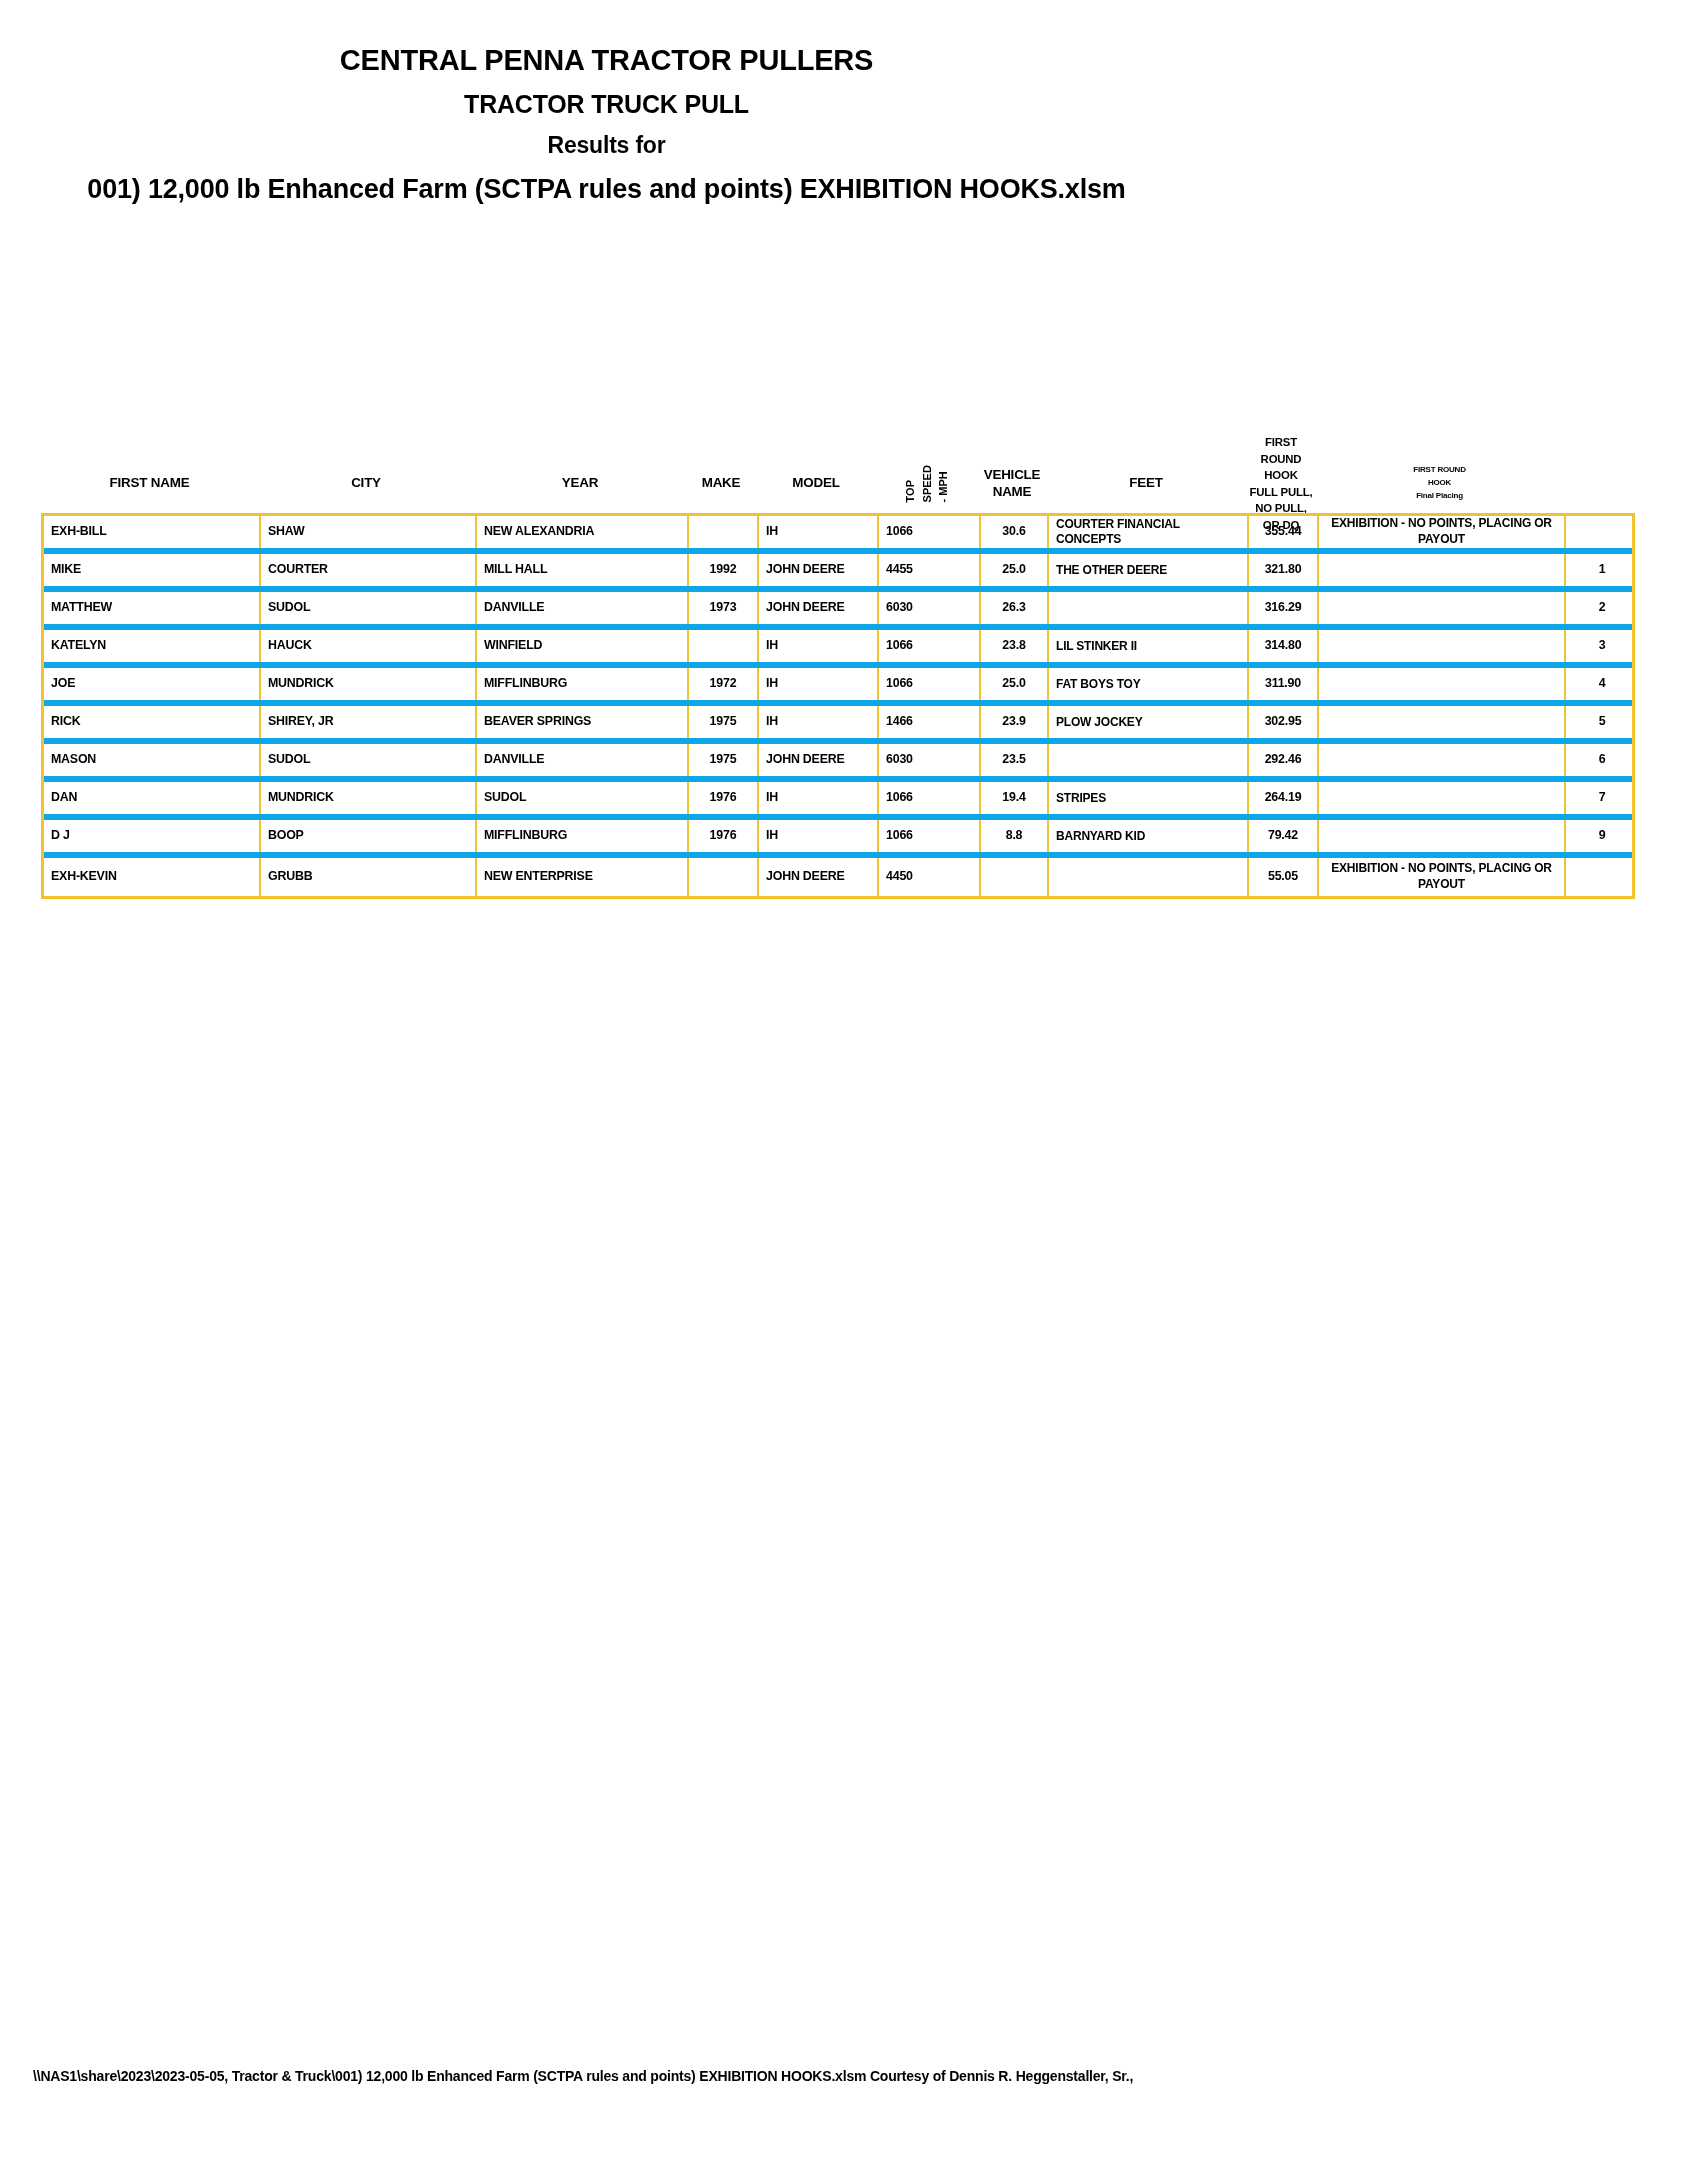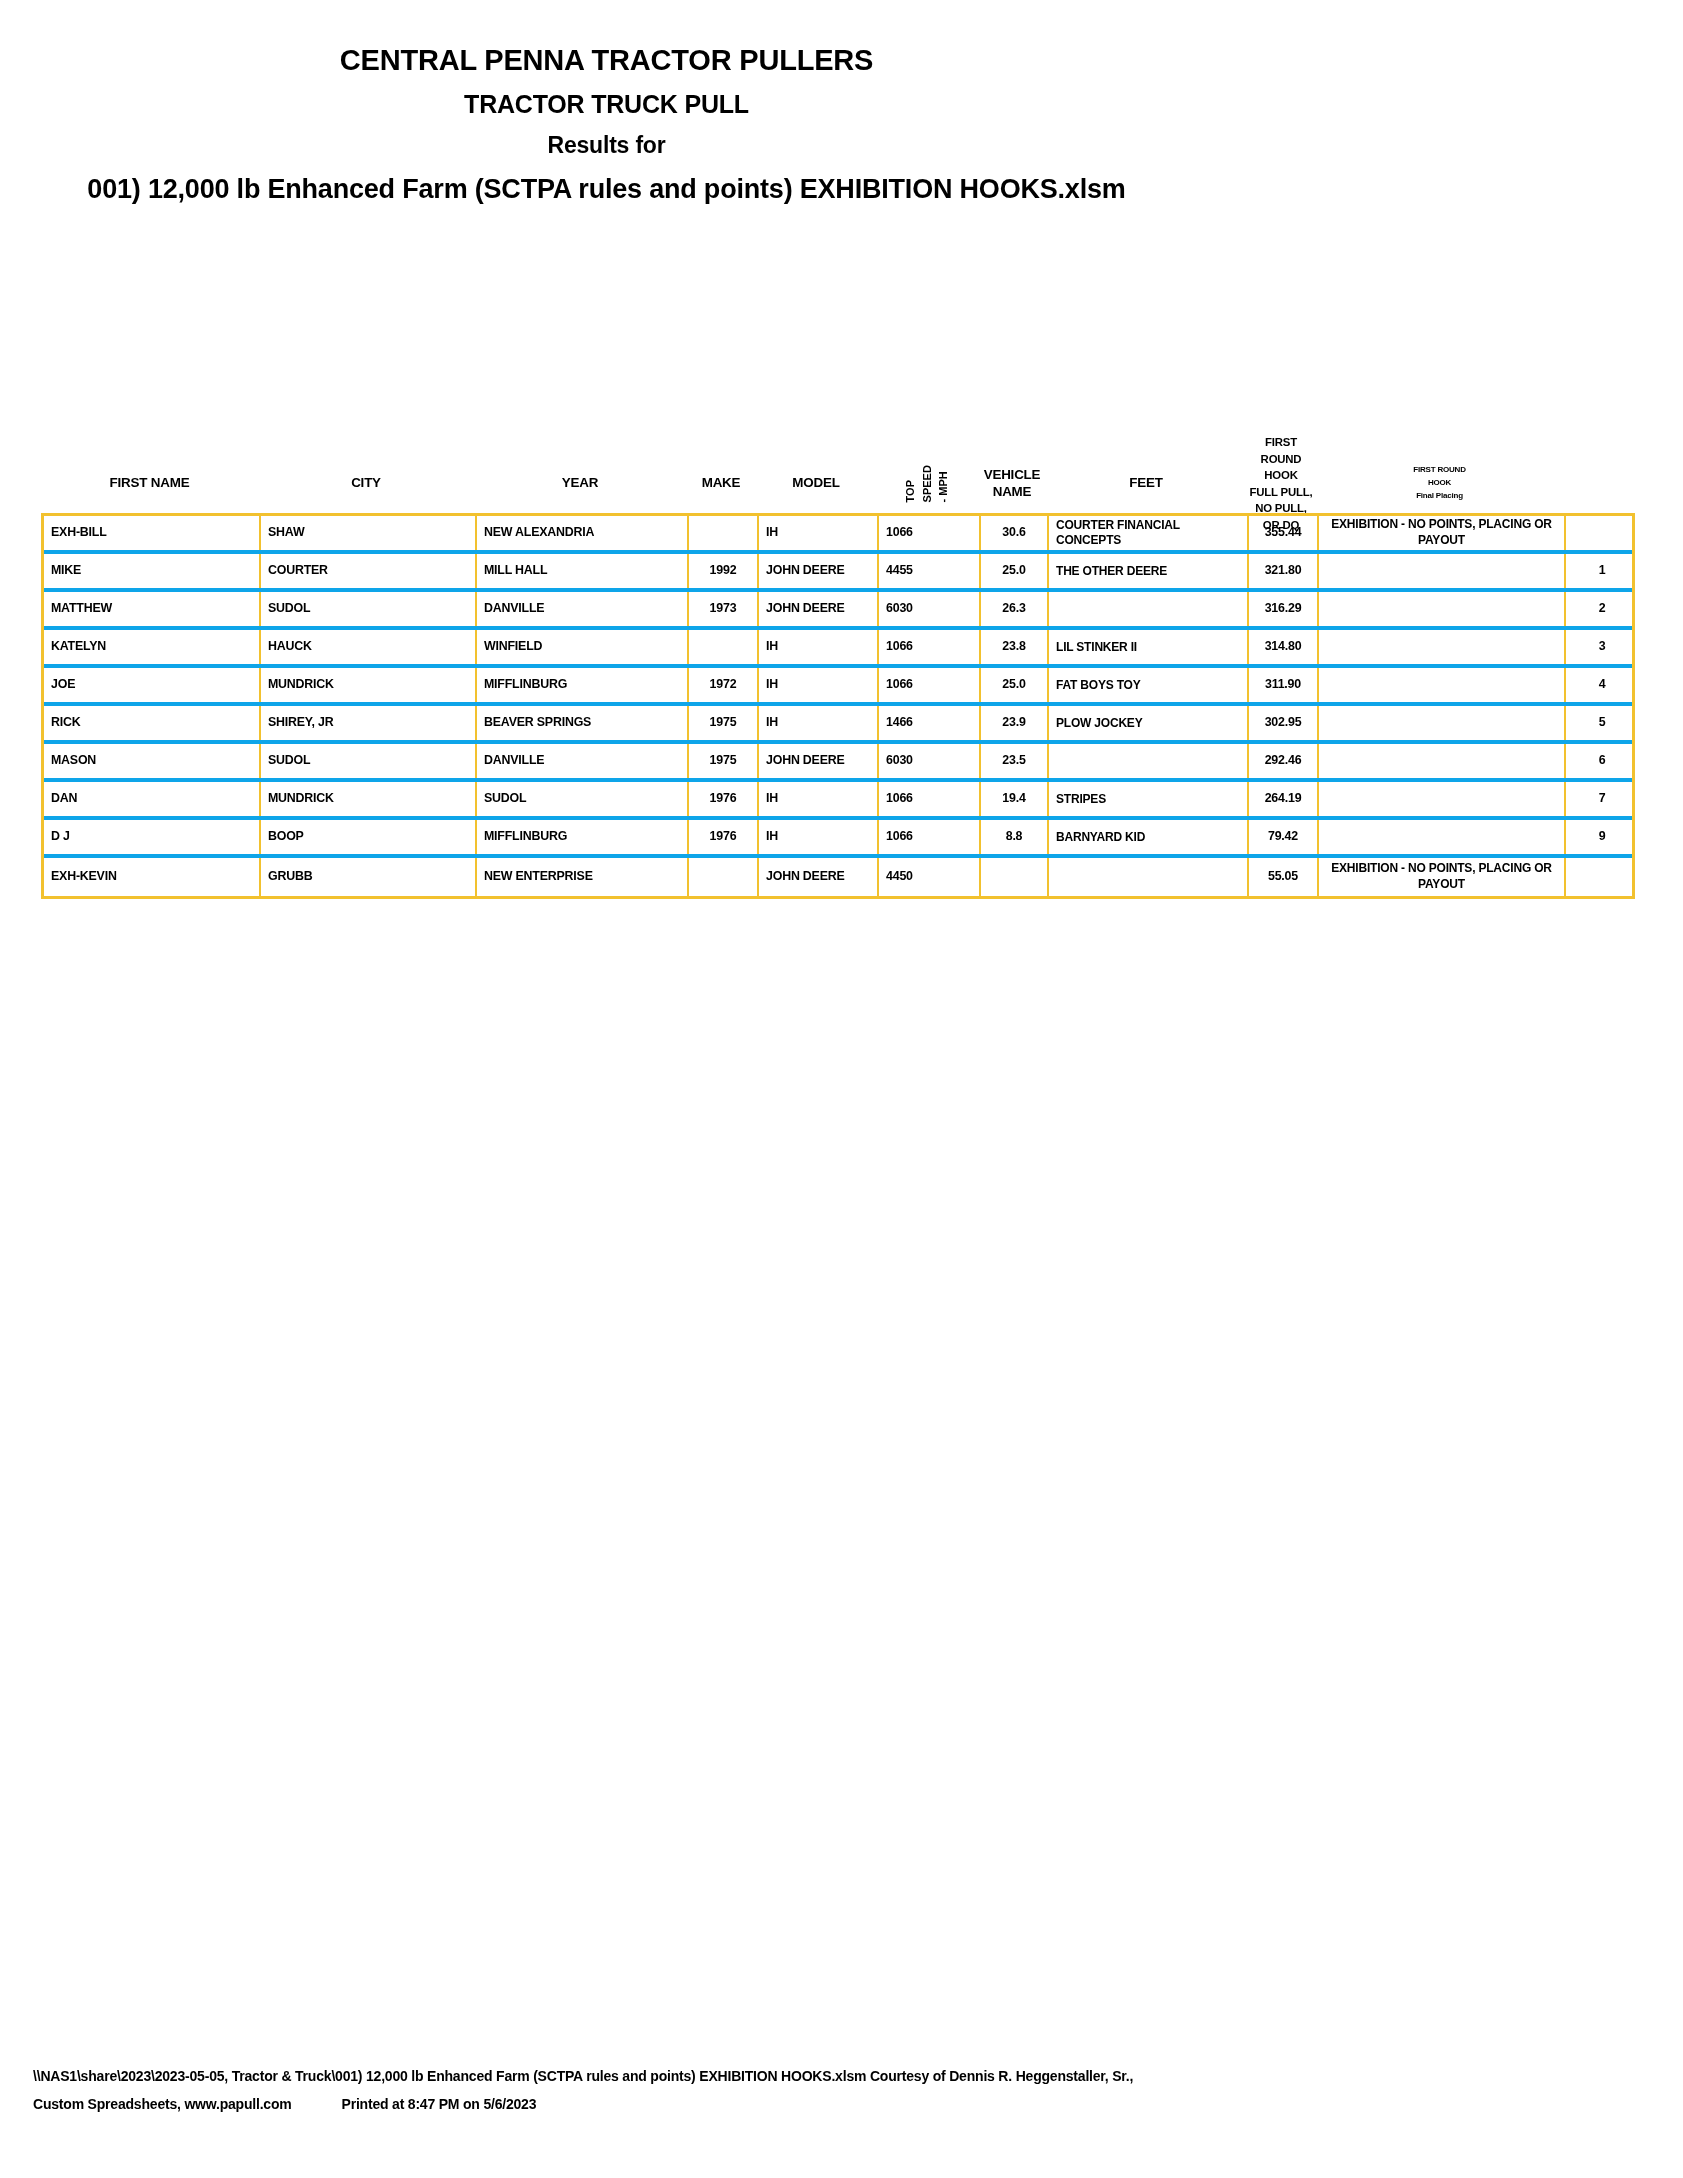--- a/index.html
+++ b/index.html
@@ -57,21 +57,21 @@
     letter-spacing: 0;
   }
 
   
   .tbody {
     position: absolute;
     top: 513px; left: 41px; width: 1594px;
     border: 3px solid #F2C12E;
   }
   .tr { height: 38px; }
-  .tr:not(:last-child) { border-bottom: 4px solid #0ea5e9; }
+  .tr:not(:last-child) { border-bottom: 6px solid #0ea5e9; }
   .td {
     display: flex; align-items: center;
     font-weight: bold; font-size: 12.4px;
     letter-spacing: -0.2px;
     padding: 1px 4px 1px 7px;
     line-height: 1.22;
     overflow: hidden;
   }
   .td:not(:last-child) { border-right: 2px solid #F2C12E; }
   .td.c-year, .td.c-top_speed, .td.c-feet, .td.c-placing {
@@ -256,17 +256,14 @@
       <div class="td c-vehicle_name"></div>
       <div class="td c-feet">55.05</div>
       <div class="td c-hook">EXHIBITION - NO POINTS,
 PLACING OR PAYOUT</div>
       <div class="td c-placing"></div>
     </div>
   </div>
 
 <div class="footer">
   <div class="footer-line1">\\NAS1\share\2023\2023-05-05, Tractor &amp; Truck\001) 12,000 lb Enhanced Farm (SCTPA rules and points) EXHIBITION HOOKS.xlsm  Courtesy of Dennis R. Heggenstaller, Sr.,</div>
-  <div class="footer-line2">
-    <span>Custom Spreadsheets, www.papull.com</span><span class="footer-printed">Printed at 8:47 PM on 5/6/2023</span>
-  </div>
 </div>
 
 
 </body></html>

